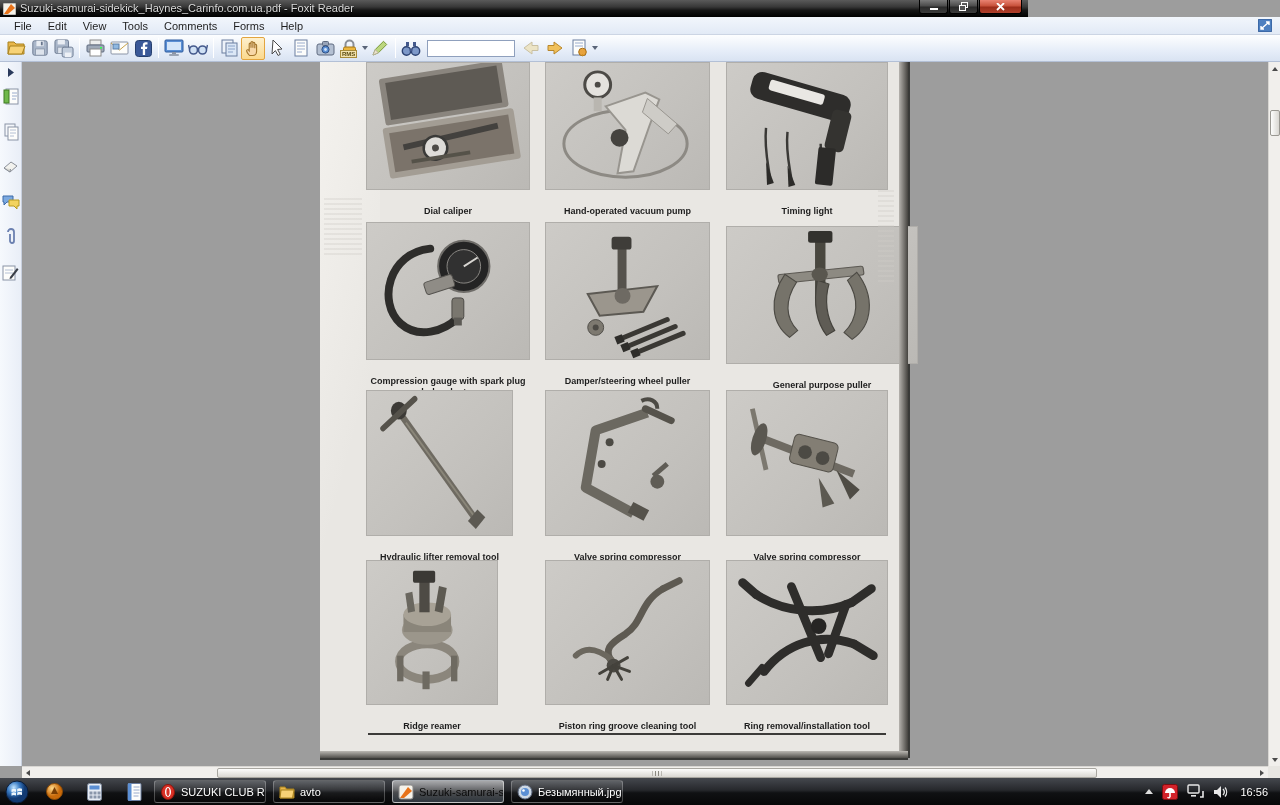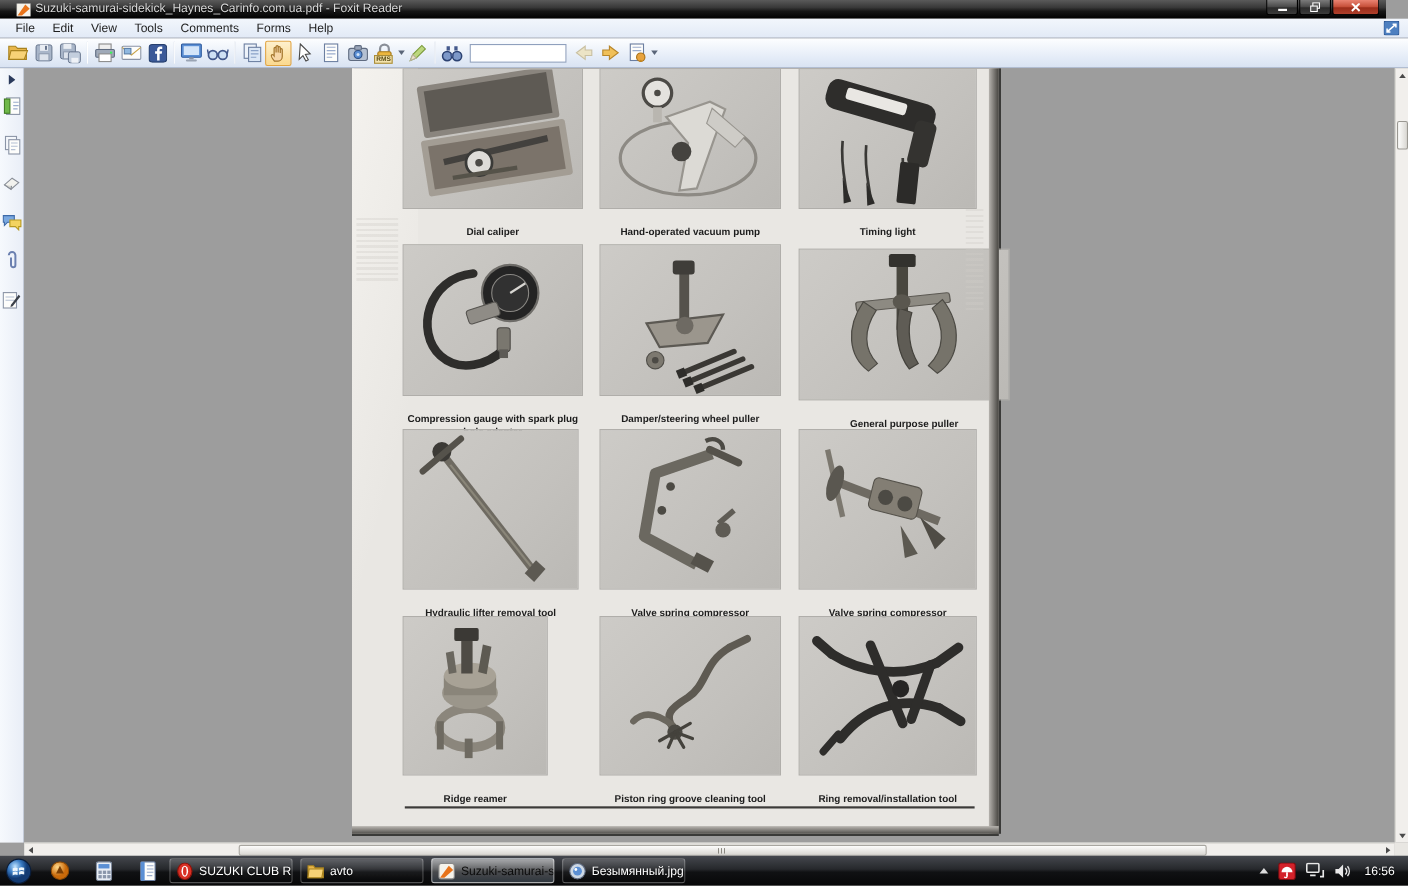--- a/index.html
+++ b/index.html
@@ -1,21 +1,21 @@
 <!DOCTYPE html>
 <html><head>
 <meta charset="utf-8">
 <style>
   * { margin:0; padding:0; box-sizing:border-box; }
   html,body { width:1280px; height:805px; overflow:hidden; font-family:"Liberation Sans", sans-serif; background:#9d9d9d; }
 
   
-  .titlebar { position:absolute; left:0; top:0; width:1260px; height:17px;
+  .titlebar { position:absolute; left:0; top:0; width:1028px; height:17px;
     background:linear-gradient(#5a5a5a,#383838 40%,#161616 60%,#000);
-    display:flex; align-items:center; padding-left:15px; }
+    display:flex; align-items:center; padding-left:3px; }
   .titlebar .appicon { width:13px; height:12px; margin-right:4px; }
   .titlebar .title { color:#d8d8d8; font-size:11px; line-height:11px; text-shadow:0 1px 1px #000; }
   .winbtns { position:absolute; right:6px; top:0; display:flex; }
   .winbtn { width:29px; height:14px; border:1px solid #000; border-top:none;
     background:linear-gradient(#7a7a7a,#4c4c4c 45%,#2a2a2a 55%,#3c3c3c);
     border-radius:0 0 3px 3px; margin-left:1px; display:flex; align-items:center; justify-content:center; }
   .winbtn.close { width:43px; background:linear-gradient(#e98372,#c8523c 45%,#9c2d1a 55%,#b0402c); }
 
   
   .menubar { position:absolute; left:0; top:17px; width:1280px; height:18px;
@@ -426,21 +426,21 @@
               <rect x="44" y="44" width="74" height="9" rx="2" fill="#8d8a82" stroke="#5c5953" transform="rotate(-7 81 48)"></rect>
               <path d="M50 48 C36 72 38 98 54 112 L61 105 C50 92 50 74 60 56 Z" fill="#76736a" stroke="#4c4a44"></path>
               <path d="M112 46 C128 70 126 100 108 114 L101 107 C114 92 114 72 104 54 Z" fill="#76736a" stroke="#4c4a44"></path>
               <path d="M78 54 C74 80 78 98 86 110 L93 105 C86 92 84 74 88 58 Z" fill="#5f5c55" stroke="#44423c"></path>
               <circle cx="80" cy="48" r="7" fill="#5a574f"></circle>
             </svg>
         </div>
         <div class="caption">General purpose puller</div>
       </div>
 
-      <div class="cell" style="left:46px; top:328px; width:160px;">
+      <div class="cell" style="left:46px; top:328px; width:147px;">
         <div class="photo r3">
           <svg viewBox="0 0 164 146" preserveAspectRatio="none">
               <line x1="40" y1="26" x2="126" y2="134" stroke="#6e6a61" stroke-width="7"></line>
               <line x1="44" y1="32" x2="122" y2="128" stroke="#8a8679" stroke-width="2"></line>
               <circle cx="36" cy="20" r="9" fill="#3c3a36"></circle>
               <line x1="18" y1="38" x2="54" y2="8" stroke="#55524b" stroke-width="6" stroke-linecap="round"></line>
               <rect x="118" y="122" width="12" height="16" fill="#5c5952" transform="rotate(42 124 130)"></rect>
             </svg>
         </div>
         <div class="caption">Hydraulic lifter removal tool</div>

